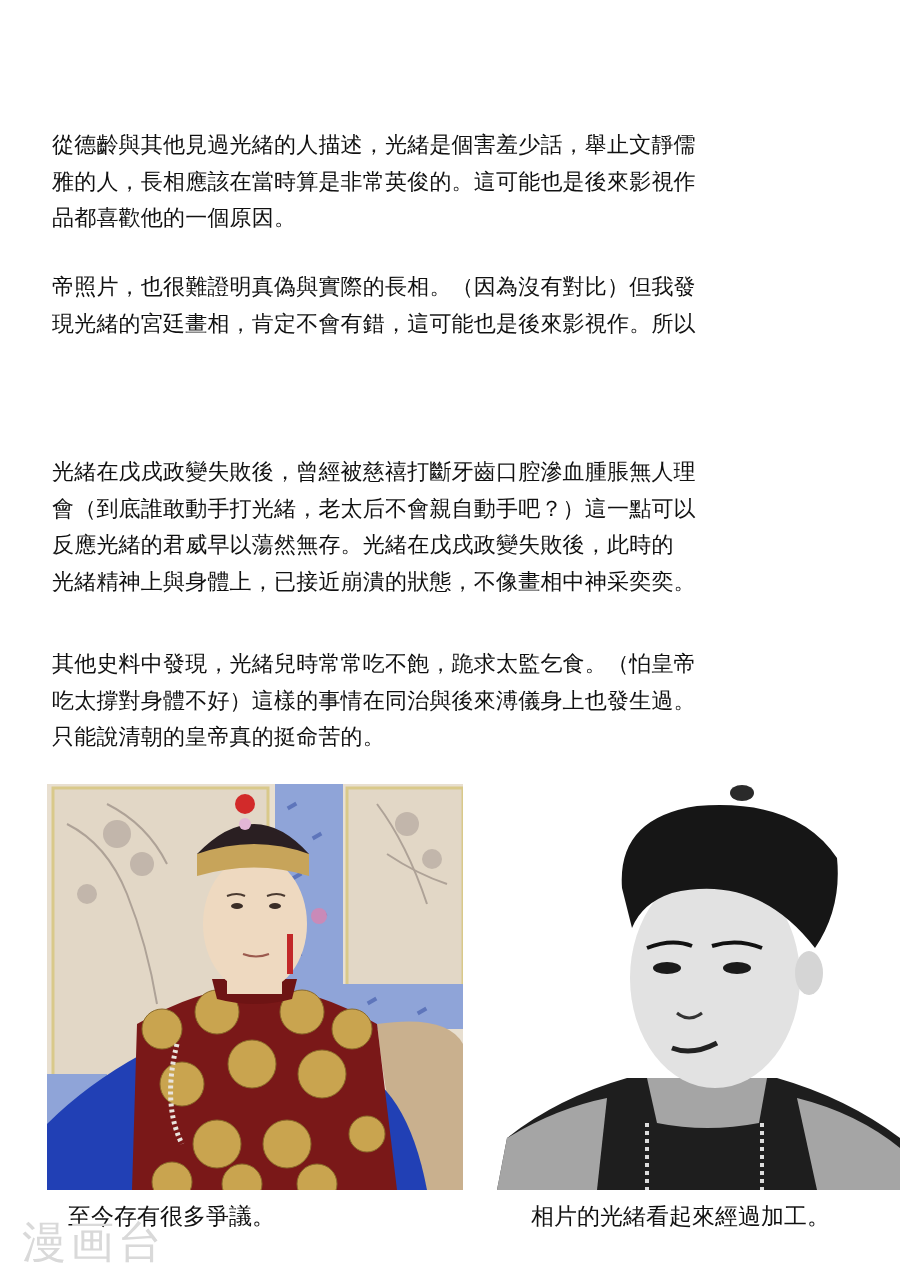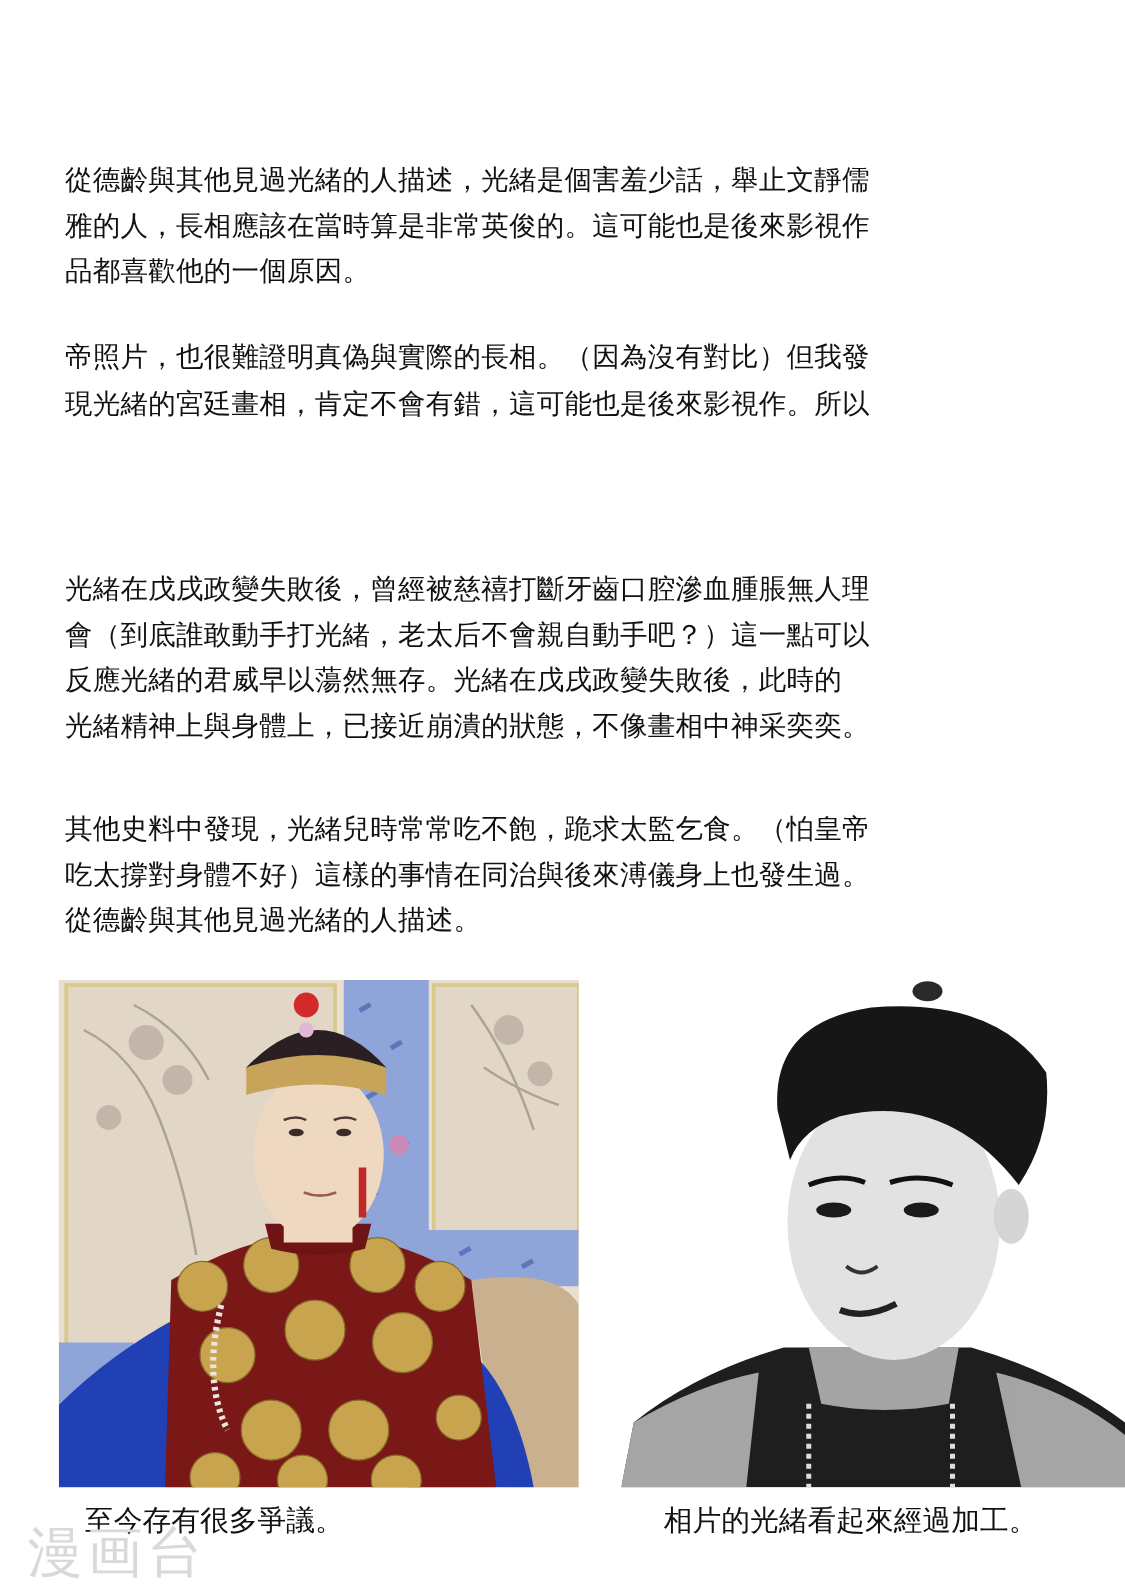--- a/index.html
+++ b/index.html
@@ -41,21 +41,21 @@
 <div id="p3" class="para">
   <span class="line">光緒在戊戌政變失敗後，曾經被慈禧打斷牙齒口腔滲血腫脹無人理</span>
   <span class="line">會（到底誰敢動手打光緒，老太后不會親自動手吧？）這一點可以</span>
   <span class="line">反應光緒的君威早以蕩然無存。光緒在戊戌政變失敗後，此時的</span>
   <span class="line">光緒精神上與身體上，已接近崩潰的狀態，不像畫相中神采奕奕。</span>
 </div>
 
 <div id="p4" class="para">
   <span class="line">其他史料中發現，光緒兒時常常吃不飽，跪求太監乞食。（怕皇帝</span>
   <span class="line">吃太撐對身體不好）這樣的事情在同治與後來溥儀身上也發生過。</span>
-  <span class="line">從德齡與其他見過光緒的人描述。</span>
+  <span class="line">只能說清朝的皇帝真的挺命苦的。</span>
 </div>
 
 <div id="painting" class="figure">
   <svg width="416" height="406" viewBox="0 0 416 406">
 
     <rect x="0" y="0" width="416" height="406" fill="#e8dfd0"></rect>
     <rect x="6" y="4" width="215" height="300" fill="#e2d7c6" stroke="#d9c98a" stroke-width="3"></rect>
     <rect x="300" y="4" width="116" height="200" fill="#e2d7c6" stroke="#d9c98a" stroke-width="3"></rect>
 
     <rect x="228" y="0" width="68" height="240" fill="#8fa4d8"></rect>

